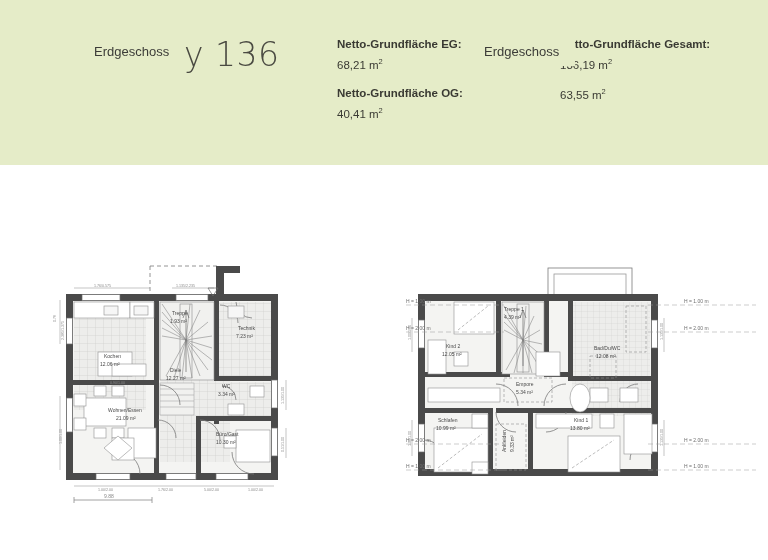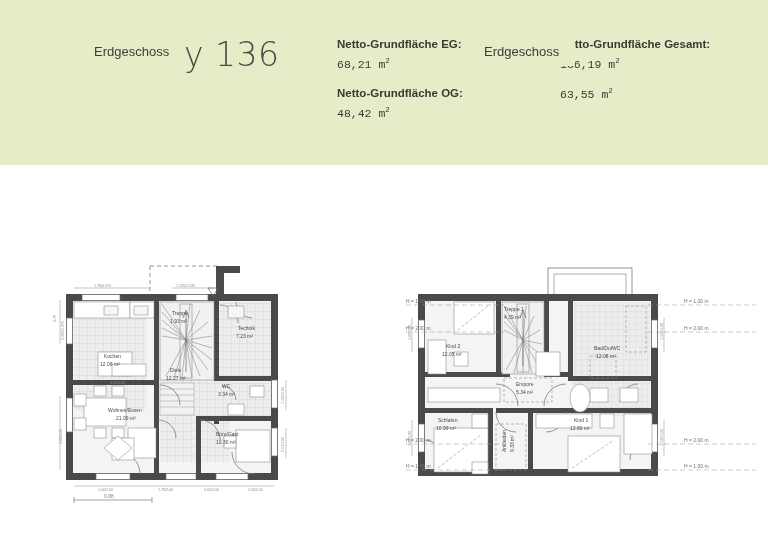--- a/index.html
+++ b/index.html
@@ -31,21 +31,21 @@
   .stats-col{
     position:absolute;top:38px;
   }
   .stats-col.c1{left:337px;}
   .stats-col.c2{left:560px;}
   .stat-label{
     font-size:11.5px;font-weight:bold;color:#3a3a33;
     margin:0 0 7px 0;white-space:nowrap;
   }
   .stat-value{
-    font-size:11.5px;color:#3a3a33;margin:0 0 16px 0;white-space:nowrap;font-family:Liberation Mono, monospace;
+    font-size:11.5px;color:#3a3a33;margin:0 0 16px 0;white-space:nowrap;
   }
   .stat-value sup{font-size:7.5px;vertical-align:super;}
 
   .floor-badge{
     position:absolute;
     background:#e5ecc8;
     font-size:13px;
     color:#3c3c38;
     padding:7px 16px;
     white-space:nowrap;
@@ -66,21 +66,21 @@
 <div class="header-band">
 
   <div class="title-block">
     <div class="title-line">Destiny 136</div>
   </div>
 
   <div class="stats-col c1">
     <p class="stat-label">Netto-Grundfläche EG:</p>
     <p class="stat-value"><span>68,21 m</span><sup>2</sup></p>
     <p class="stat-label">Netto-Grundfläche OG:</p>
-    <p class="stat-value"><span>48,42 m</span><sup>2</sup></p>
+    <p class="stat-value"><span>40,41 m</span><sup>2</sup></p>
   </div>
 
   <div class="stats-col c2">
     <p class="stat-label">Netto-Grundfläche Gesamt:</p>
     <p class="stat-value"><span>136,19 m</span><sup>2</sup></p>
     <p class="stat-value"><span>63,55 m</span><sup>2</sup></p>
   </div>
 
 </div>
 

